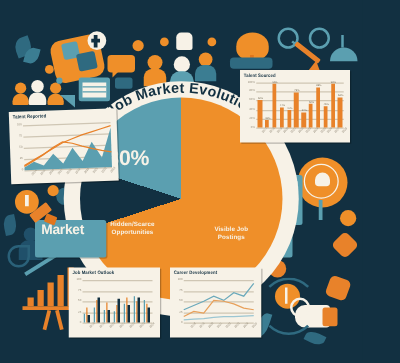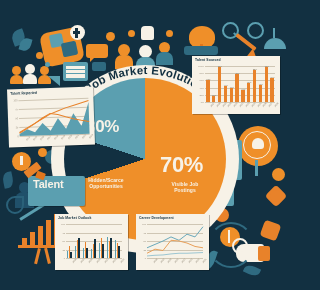--- a/index.html
+++ b/index.html
@@ -195,21 +195,20 @@
     <div class="ic leaf" style="left:60px;top:160px;width:9px;height:14px;background:#2a6179;transform:rotate(30deg);"></div>
     <div class="ic dot" style="left:38px;top:148px;width:9px;height:9px;background:#ef8f29;"></div>
     <div class="ic" style="left:6px;top:196px;width:14px;height:14px;border:2px solid #2a6179;border-radius:50% 0 50% 50%;"></div>
   </div>
 
   <div id="pie-wrap">
     <div id="pie-ring"></div>
     <div id="pie"></div>
 
     <span class="pie-pct" style="left:22px;top:40px;font-size:17px;">30%</span>
-    <span class="pie-pct" style="left:96px;top:76px;font-size:22px;">70%</span>
 
     <span class="pie-lab" style="left:6px;top:100px;width:72px;">Hidden/Scarce<br>Opportunities</span>
     <span class="pie-lab" style="left:92px;top:104px;width:58px;">Visible Job<br>Postings</span>
   </div>
 
   <div id="title-arc">
     <svg width="162" height="60" viewBox="0 0 162 60">
       <defs>
           <path id="arcpath" d="M 8,54 A 76,58 0 0 1 154,54"></path>
         </defs>
@@ -371,18 +370,18 @@
         <span class="xlab" style="left: 17.5px; top: 100%;">2020</span>
         <span class="xlab" style="left: 24.5px; top: 100%;">2021</span>
         <span class="xlab" style="left: 31.5px; top: 100%;">2022</span>
         <span class="xlab" style="left: 38.5px; top: 100%;">2023</span>
         <span class="xlab" style="left: 45.5px; top: 100%;">2024</span>
         <span class="xlab" style="left: 52.5px; top: 100%;">2025</span>
       </div>
   </div>
 
   <div id="badge">
-    <span class="b1">Talent</span>
+    <span class="b1">Market</span>
   </div>
   <div class="tape" style="left:24px;top:166px;width:17px;height:8px;transform:rotate(-38deg);"></div>
   <div class="tape" style="left:36px;top:172px;width:9px;height:7px;transform:rotate(22deg);background:#e0761d;"></div>
 
 </div>
 
 </body></html>

